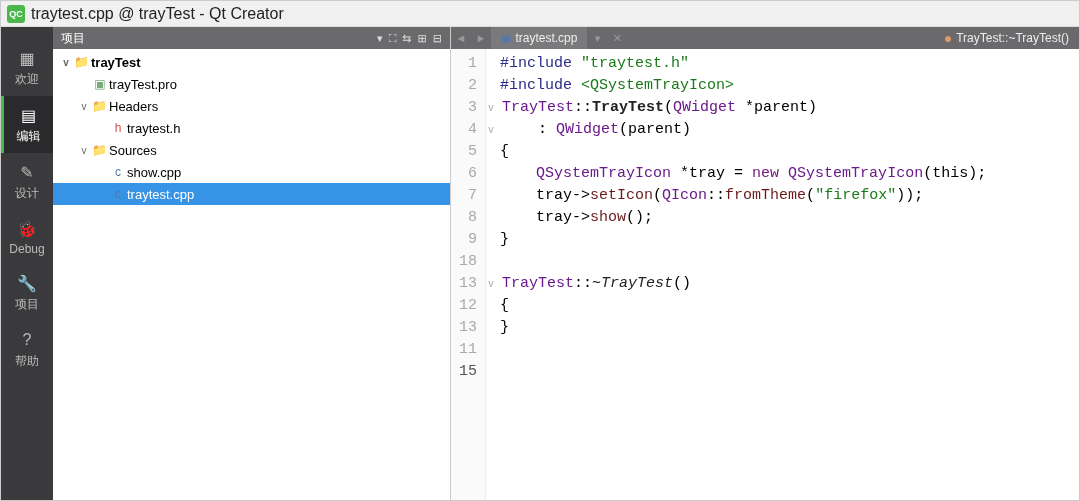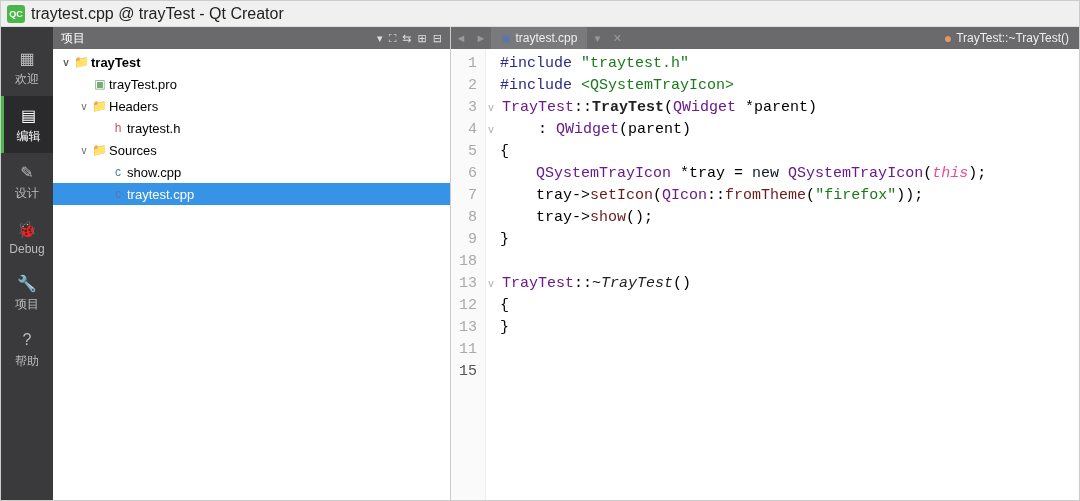--- a/index.html
+++ b/index.html
@@ -45,28 +45,28 @@
 .editor-tabs .spacer { flex: 1; }
 .editor-tabs .symtab { display: flex; align-items: center; padding: 0 10px; color: #eee; font-size: 12px; }
 .editor-tabs .dot { color: #d96; margin-right: 4px; font-size: 14px; }
 .editor-body { flex: 1; display: flex; font-family: "Consolas", "Courier New", monospace; font-size: 15px; overflow: auto; }
 .gutter { background: #fafafa; color: #aaa; text-align: right; padding: 4px 8px 0 8px; user-select: none; border-right: 1px solid #eee; }
 .gutter .ln { height: 22px; line-height: 22px; }
 .gutter .ln.cur { color: #555; font-weight: normal; }
 .code { flex: 1; padding: 4px 0 0 14px; white-space: pre; }
 .code .cl { height: 22px; line-height: 22px; }
 .fold { display: inline-block; width: 12px; color: #aaa; font-size: 10px; margin-right: 2px; margin-left: -12px; }
-.tok-kw { color: #0f172a; font-family: Liberation Mono, monospace; }
+.tok-kw { color: #701a75; font-family: Liberation Mono, monospace; }
 .tok-pre { color: #2a2a8a; }
 .tok-str { color: #1a7a1a; }
 .tok-type { color: #6a1a8a; }
 .tok-func { font-weight: bold; color: #222; }
 .tok-method { color: #6a1a1a; }
 .tok-italic { font-style: italic; color: #222; }
-.tok-this { color: #ec4899; font-style: italic; }
+.tok-this { color: #000000; }
 </style>
 </head>
 <body>
 
 <div class="window">
   <div class="titlebar">
     <div class="icon">QC</div>
     <div class="title">traytest.cpp @ trayTest - Qt Creator</div>
   </div>
 

